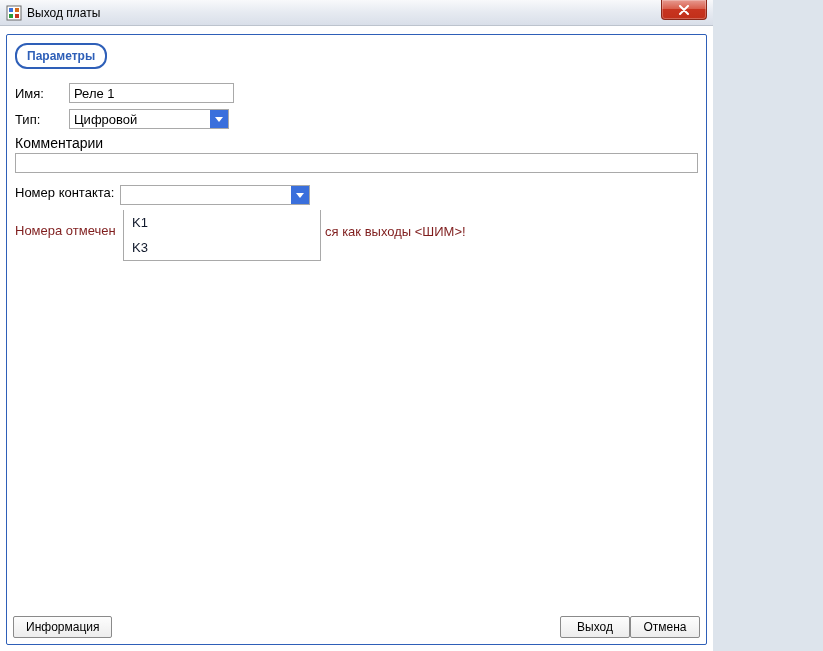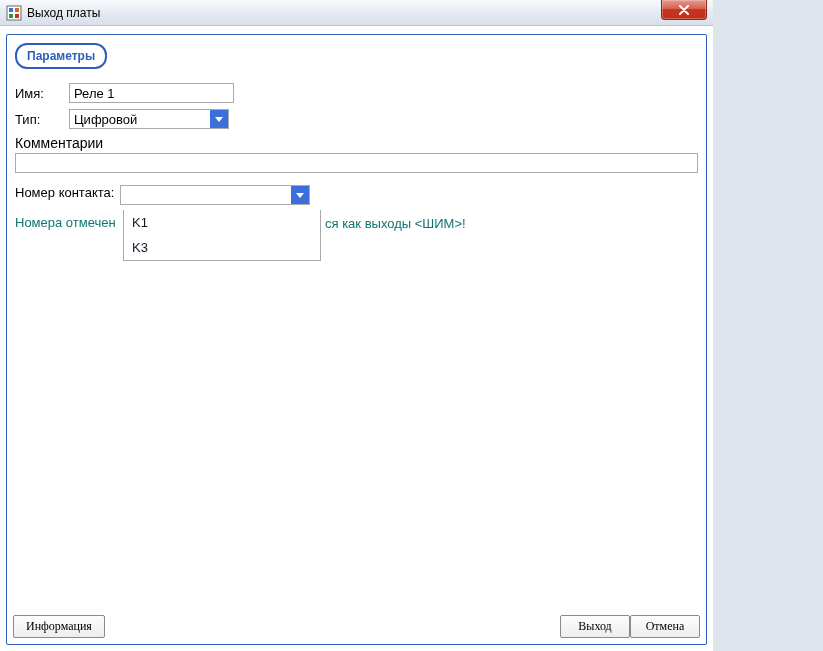--- a/index.html
+++ b/index.html
@@ -172,23 +172,23 @@
     align-items: center;
     justify-content: center;
   }
   .cs-arrow::after {
     content: "";
     border-left: 4px solid transparent;
     border-right: 4px solid transparent;
     border-top: 5px solid #fff;
   }
   .warn-row {
-    margin-top: 10px;
-    font-size: 13px;
-    color: #0f766e;
+    margin-top: 18px;
+    font-size: 13px;
+    color: #7f1d1d;
     position: relative;
   }
   .warn-left { display: inline; }
   .warn-right {
     position: absolute;
     left: 310px;
     top: 1px;
   }
   .dropdown {
     position: absolute;
@@ -205,21 +205,20 @@
     font-size: 13px;
     color: #0f172a;
   }
   .footer {
     position: absolute;
     left: 6px;
     right: 6px;
     bottom: 6px;
     display: flex;
     align-items: center;
-    font-family: Liberation Serif, serif;
   }
   .btn {
     border: 1px solid #8a8a8a;
     background: linear-gradient(to bottom, #fdfdfd, #ededed);
     padding: 3px 12px;
     font-size: 12px;
     font-family: inherit;
     border-radius: 2px;
     min-width: 70px;
     text-align: center;

